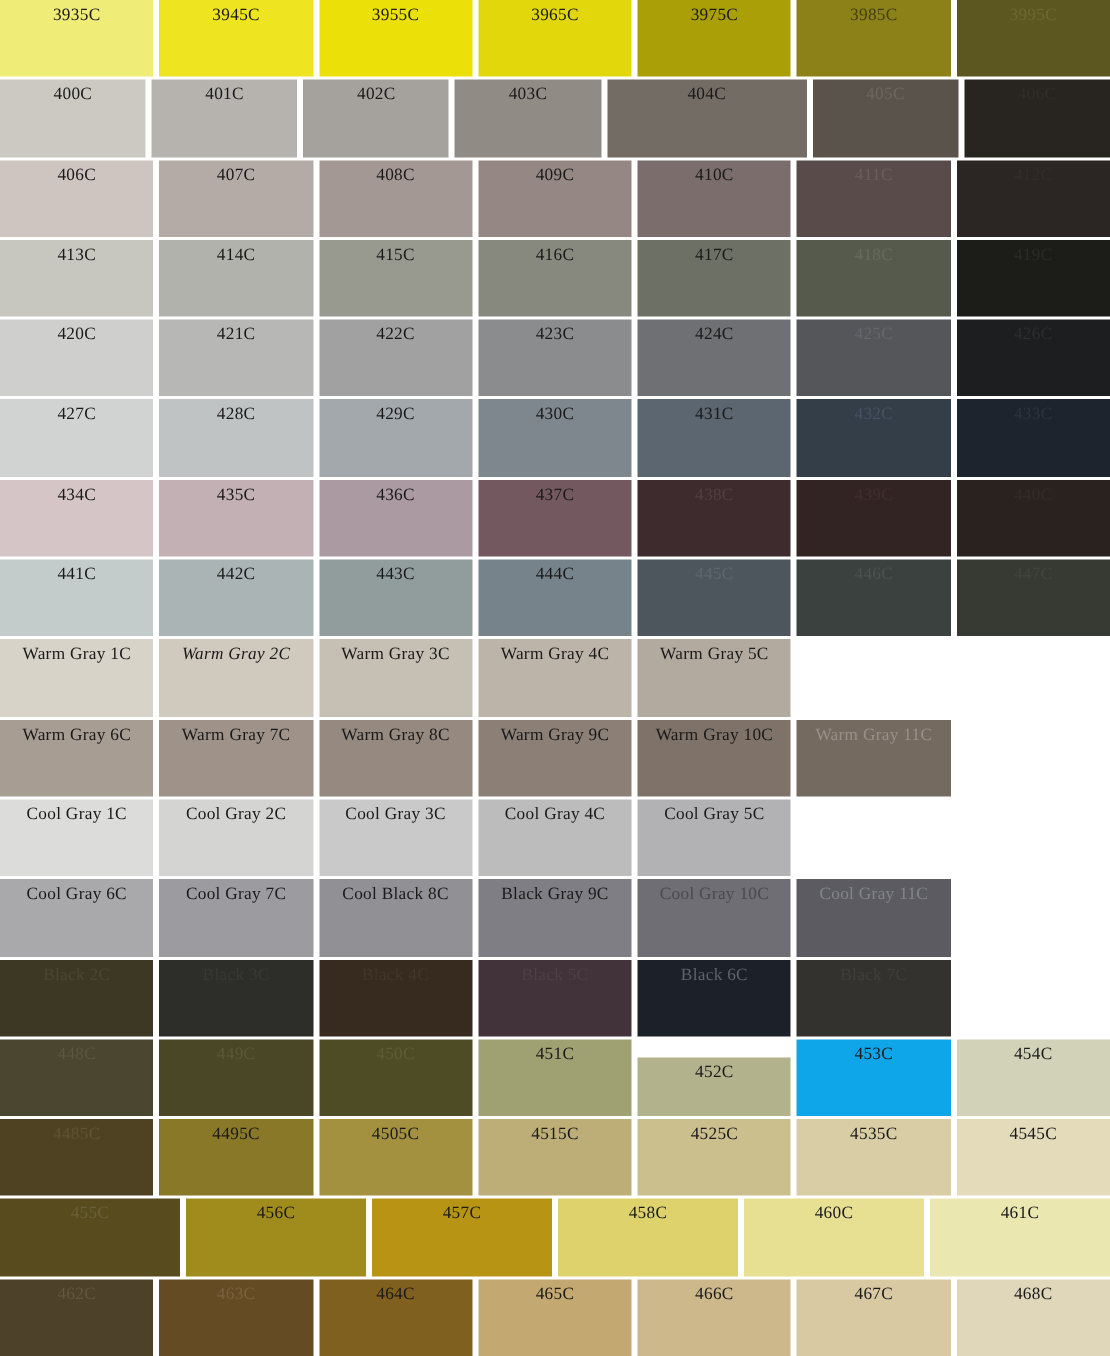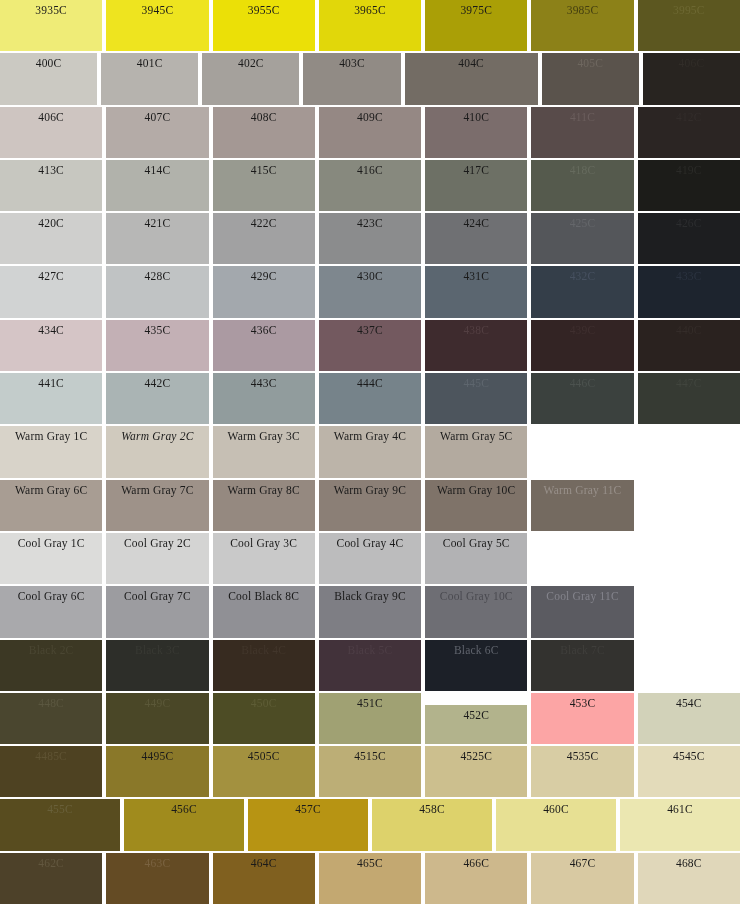--- a/index.html
+++ b/index.html
@@ -356,21 +356,21 @@
       </div>
       <div class="swatch" style="background: rgb(77, 76, 37);">
         <span class="swatch-label" style="color: rgb(94, 93, 54);">450C</span>
       </div>
       <div class="swatch" style="background: rgb(160, 161, 115);">
         <span class="swatch-label" style="color: rgb(26, 26, 26);">451C</span>
       </div>
       <div class="swatch" style="background: rgb(178, 179, 140); margin-top: 12px;">
         <span class="swatch-label" style="color: rgb(26, 26, 26);">452C</span>
       </div>
-      <div class="swatch" style="background: #fca5a5;">
+      <div class="swatch" style="background: #0ea5e9;">
         <span class="swatch-label" style="color: rgb(26, 26, 26);">453C</span>
       </div>
       <div class="swatch" style="background: rgb(210, 210, 185);">
         <span class="swatch-label" style="color: rgb(26, 26, 26);">454C</span>
       </div>
     </div>
     <div class="swatch-row">
       <div class="swatch" style="background: rgb(78, 66, 34);">
         <span class="swatch-label" style="color: rgb(95, 83, 51);">4485C</span>
       </div>

